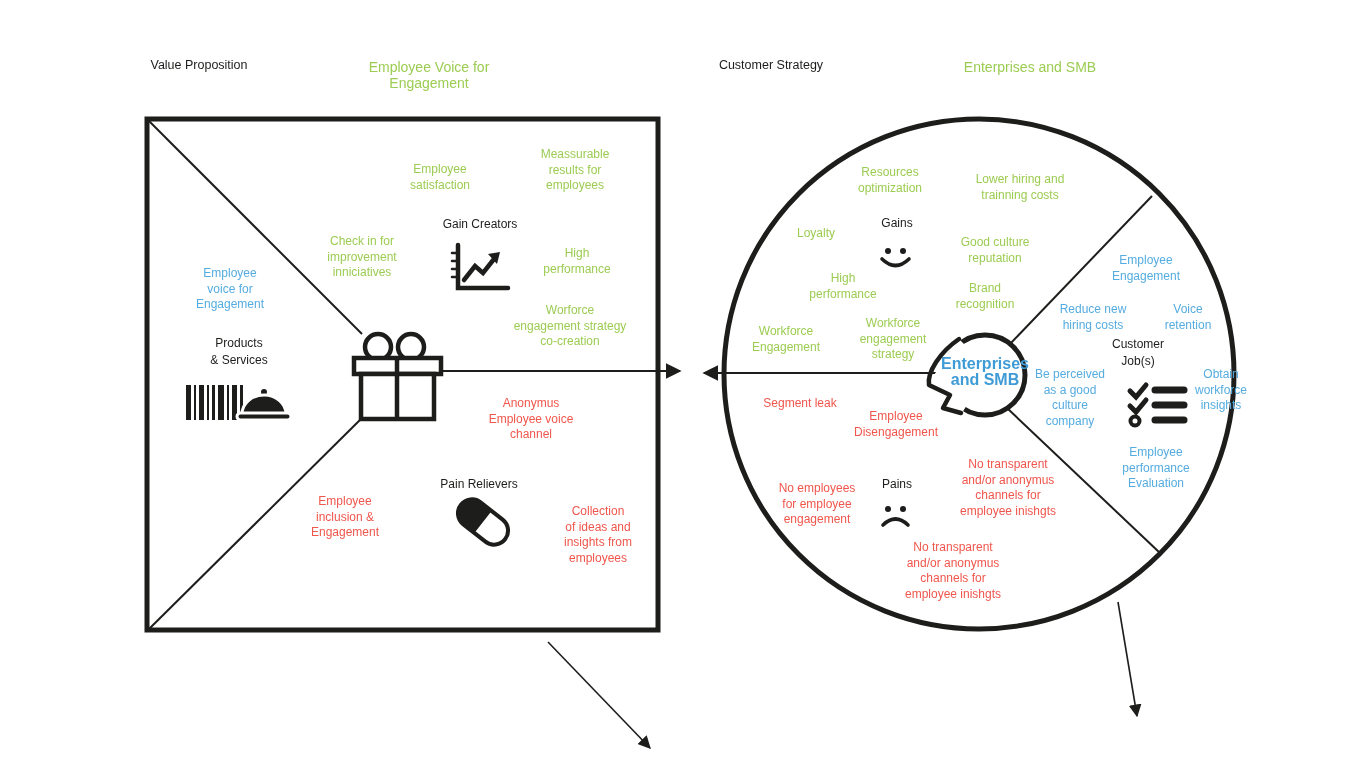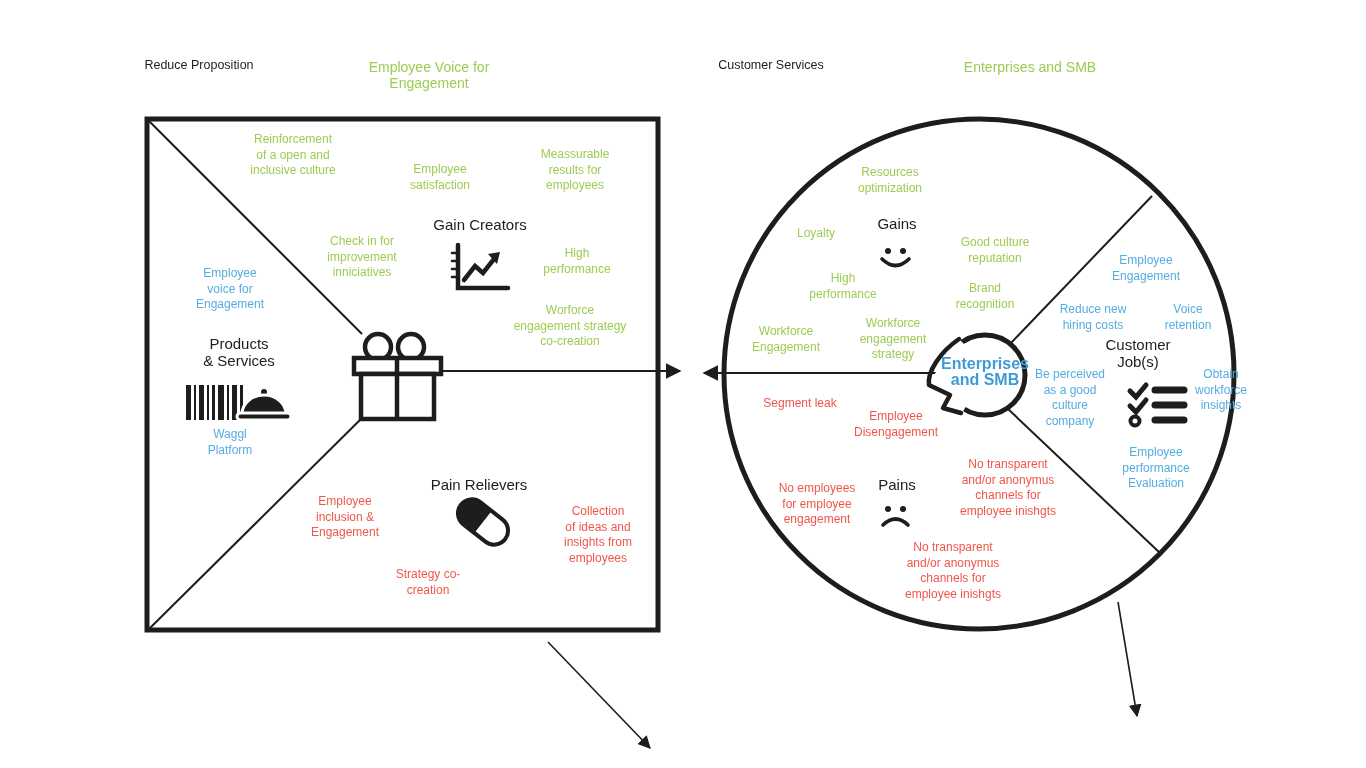--- a/index.html
+++ b/index.html
@@ -4,21 +4,21 @@
 <style>
   html,body{margin:0;padding:0;background:#fff;}
   .canvas{position:relative;width:1366px;height:768px;background:#fff;overflow:hidden;
           font-family:"Liberation Sans",sans-serif;}
   .shapes{position:absolute;left:0;top:0;width:1366px;height:768px;}
   .lbl{position:absolute;width:180px;transform:translateX(-50%);text-align:center;
        font-size:12px;line-height:15.5px;white-space:pre-line;pointer-events:none;}
   .green{color:var(--green);}
   .blue{color:var(--blue);}
   .red{color:var(--red);}
-  .section{font-size:15px;line-height:17px;color:var(--ink);}
+  .section{font-size:12px;line-height:17px;color:var(--ink);}
   .hdr{font-size:12.5px;color:var(--ink);}
   .hdr-title{font-size:14px;color:var(--green);}
   .bubble-lbl{font-size:16px;font-weight:bold;line-height:16px;color:var(--bubble_blue);}
 </style>
 </head>
 <body>
 
 <div class="canvas">
 
   <svg class="shapes" viewBox="0 0 1366 768">
@@ -100,64 +100,62 @@
       <path d="M1155 420 L1184 420" stroke-width="7"></path>
     </g>
 
     <g>
       <circle cx="985" cy="375" r="40" fill="#fff" stroke="#1d1d1b" stroke-width="5"></circle>
       <path d="M958 338 L927 386 L950 396 L943 408 L962 413 L970 400 L970 350 Z" fill="#fff" stroke="none"></path>
       <path d="M959 339 C 940 352 927 372 929 385 L950 395 L943 408 L961 413" fill="none" stroke="#1d1d1b" stroke-width="4.5" stroke-linejoin="round" stroke-linecap="round"></path>
     </g>
   </svg>
 
-  <div class="lbl hdr" style="left:199px;top:58px">Reduce Proposition</div>
+  <div class="lbl hdr" style="left:199px;top:58px">Value Proposition</div>
   <div class="lbl hdr-title" style="left:429px;top:60px">Employee Voice for Engagement</div>
-  <div class="lbl hdr" style="left:771px;top:58px">Customer Services</div>
+  <div class="lbl hdr" style="left:771px;top:58px">Customer Strategy</div>
   <div class="lbl hdr-title" style="left:1030px;top:60px">Enterprises and SMB</div>
 
-  <div class="lbl green" style="left:293px;top:132px">Reinforcement
-of a open and
-inclusive culture</div>
   <div class="lbl green" style="left:440px;top:162px">Employee
 satisfaction</div>
   <div class="lbl green" style="left:575px;top:147px">Meassurable
 results for
 employees</div>
   <div class="lbl section" style="left:480px;top:216px">Gain Creators</div>
   <div class="lbl green" style="left:362px;top:234px">Check in for
 improvement
 inniciatives</div>
   <div class="lbl green" style="left:577px;top:246px">High
 performance</div>
   <div class="lbl green" style="left:570px;top:303px">Worforce
 engagement strategy
 co-creation</div>
 
   <div class="lbl blue" style="left:230px;top:266px">Employee
 voice for
 Engagement</div>
   <div class="lbl section" style="left:239px;top:335px">Products
 &amp; Services</div>
-  <div class="lbl blue" style="left:230px;top:427px">Waggl
-Platform</div>
-
+
+  <div class="lbl red" style="left:531px;top:396px">Anonymus
+Employee voice
+channel</div>
   <div class="lbl section" style="left:479px;top:476px">Pain Relievers</div>
   <div class="lbl red" style="left:345px;top:494px">Employee
 inclusion &amp;
 Engagement</div>
   <div class="lbl red" style="left:598px;top:504px">Collection
 of ideas and
 insights from
 employees</div>
-  <div class="lbl red" style="left:428px;top:567px">Strategy co-
-creation</div>
 
   <div class="lbl green" style="left:890px;top:165px">Resources
 optimization</div>
+  <div class="lbl green" style="left:1020px;top:172px">Lower hiring and
+trainning costs</div>
   <div class="lbl green" style="left:816px;top:226px">Loyalty</div>
   <div class="lbl section" style="left:897px;top:215px">Gains</div>
   <div class="lbl green" style="left:995px;top:235px">Good culture
 reputation</div>
   <div class="lbl green" style="left:843px;top:271px">High
 performance</div>
   <div class="lbl green" style="left:985px;top:281px">Brand
 recognition</div>
   <div class="lbl green" style="left:786px;top:324px">Workforce
 Engagement</div>

